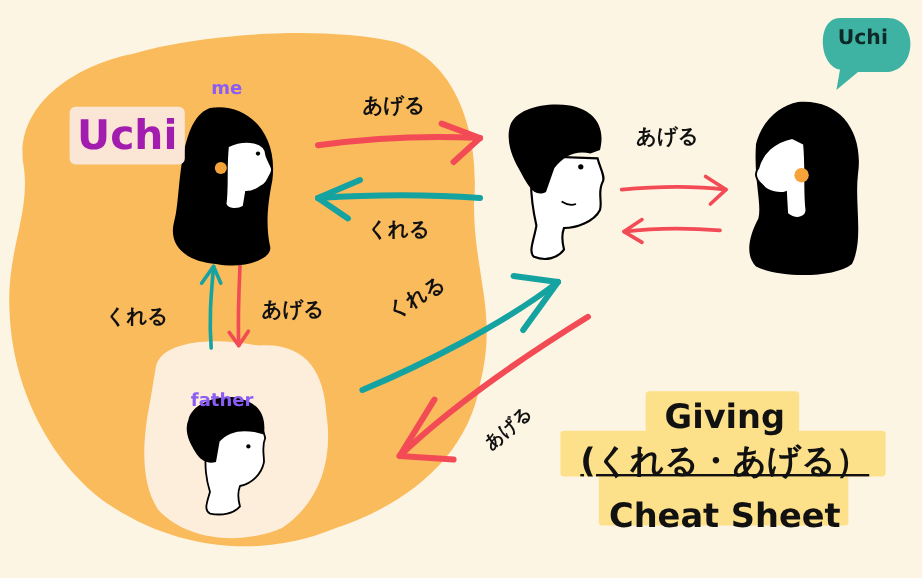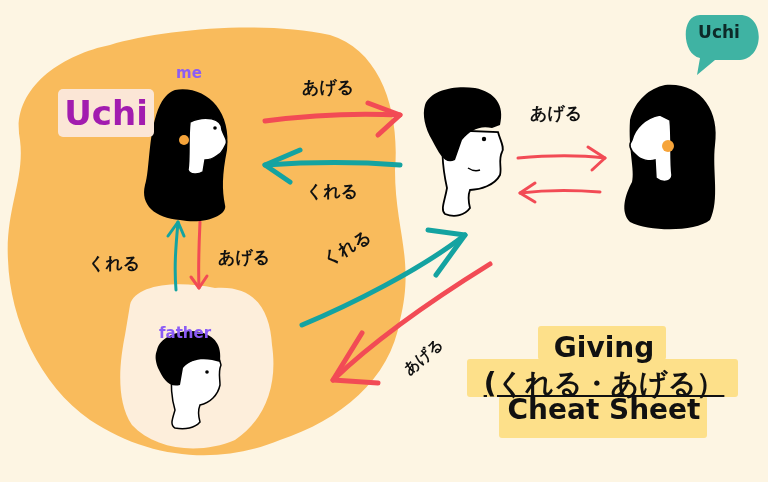--- a/index.html
+++ b/index.html
@@ -114,14 +114,14 @@
 <div class="abs label" style="left:306px;top:180px;">くれる</div>
 <div class="abs label" style="left:530px;top:102px;">あげる</div>
 <div class="abs label" style="left:88px;top:252px;">くれる</div>
 <div class="abs label" style="left:218px;top:246px;">あげる</div>
 <div class="abs label" style="left:330px;top:248px;transform:rotate(-30deg);transform-origin:left bottom;">くれる</div>
 <div class="abs label" style="left:412px;top:360px;transform:rotate(-40deg);transform-origin:left bottom;font-size:15px;">あげる</div>
 
 <div class="abs title-box">
   <div class="title-line" style="top:6px;">Giving</div>
   <div class="title-line" style="top:40px;text-decoration:underline;">(くれる・あげる）</div>
-  <div class="title-line" style="top:68px;text-align:center;">Cheat Sheet</div>
+  <div class="title-line" style="top:88px;text-align:center;">Cheat Sheet</div>
 </div>
 
 </body></html>

